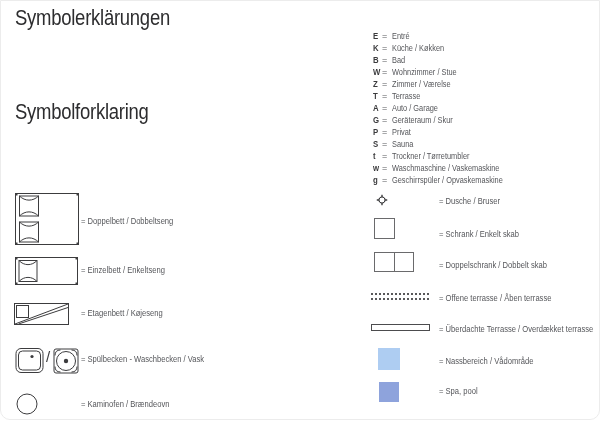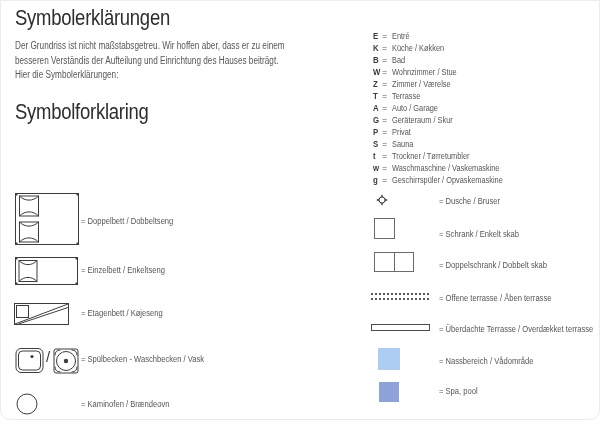--- a/index.html
+++ b/index.html
@@ -37,25 +37,20 @@
   .swatch{position:absolute;}
   .slash{position:absolute;font-size:15px;color:#3c3c3e;font-weight:400;}
   svg{display:block;}
 </style>
 </head>
 <body>
 
 <div id="page">
 
   <h1 class="title" style="top:4px">Symbolerklärungen</h1>
-  <div class="intro" style="top:38px">
-    <div class="line">Der Grundriss ist nicht maßstabsgetreu. Wir hoffen aber, dass er zu einem</div>
-    <div class="line">besseren Verständis der Aufteilung und Einrichtung des Hauses beiträgt.</div>
-    <div class="line">Hier die Symbolerklärungen:</div>
-  </div>
 
   <h1 class="title" style="top:98px">Symbolforklaring</h1>
 
   <div class="codes">
     <div class="code-row">
         <span class="code cond">E</span>
         <span class="ceq">=</span>
         <span class="clabel cond">Entré</span>
       </div>
     <div class="code-row">

